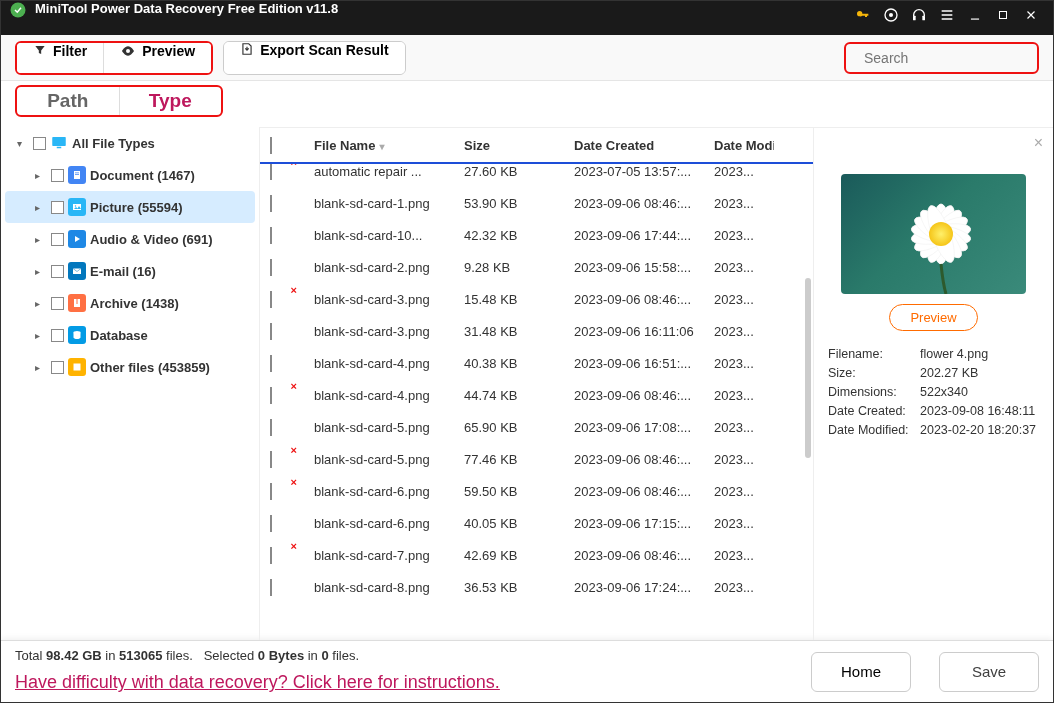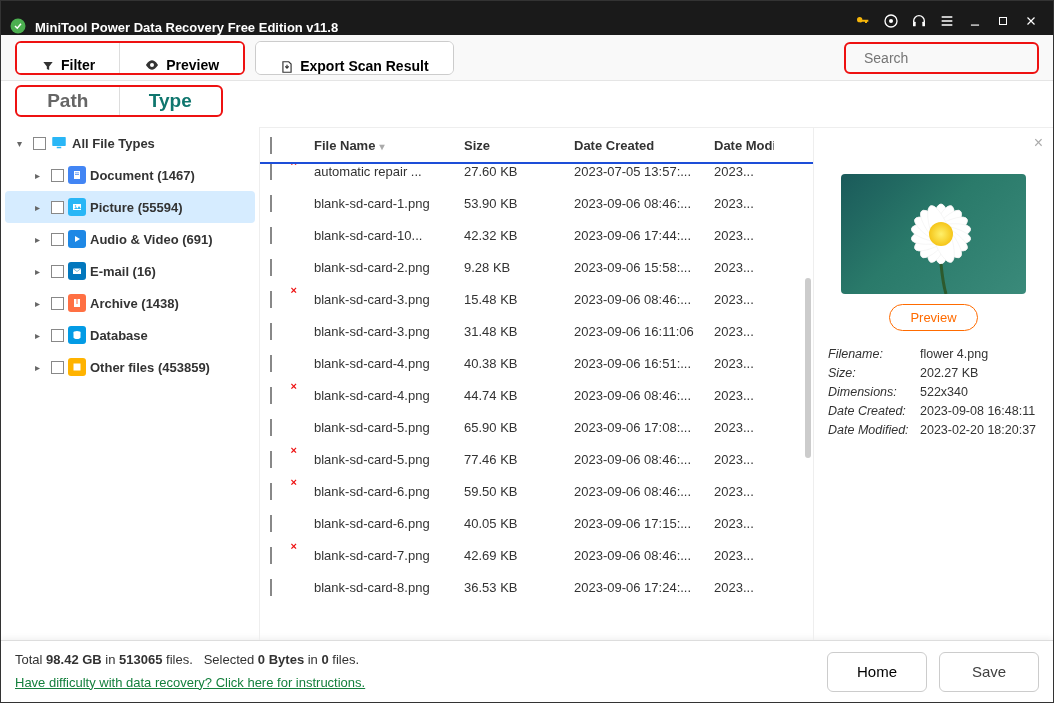--- a/index.html
+++ b/index.html
@@ -1,36 +1,36 @@
 <!DOCTYPE html>
 <html><head>
 <meta charset="utf-8">
 <style>
 * { box-sizing: border-box; margin: 0; padding: 0; }
 body { font-family: -apple-system, Segoe UI, Arial, sans-serif; font-size: 13px; background: #fff; color: #333; width: 1054px; height: 703px; overflow: hidden; border: 1px solid #333; display: flex; flex-direction: column; }
-.titlebar { background: #1a1a1a; color: #fff; height: 34px; display: flex; align-items: flex-end; padding: 0 8px; }
+.titlebar { background: #1a1a1a; color: #fff; height: 34px; display: flex; align-items: flex-start; padding: 0 8px; }
 .titlebar .logo { width: 18px; height: 18px; margin-right: 8px; }
 .titlebar .title { flex: 1; font-size: 13px; font-weight: bold; }
 .titlebar .ctrl { width: 28px; height: 28px; display: flex; align-items: center; justify-content: center; cursor: pointer; }
 .titlebar svg { fill: #fff; }
 .titlebar .key svg { fill: #f5b50a; }
 .toolbar { background: #f9f9f9; height: 46px; border-bottom: 1px solid #e5e5e5; display: flex; align-items: center; padding: 0 14px; gap: 10px; }
 .btn-group { display: flex; border: 2px solid #e11; border-radius: 6px; overflow: hidden; height: 34px; }
 .btn-group.normal { border: 1px solid #ccc; }
-.tb-btn { display: flex; align-items: flex-end; gap: 6px; padding: 0 24px; font-size: 14px; font-weight: 600; cursor: pointer; background: #fff; border: none; }
+.tb-btn { display: flex; align-items: flex-start; gap: 6px; padding: 0 16px; font-size: 14px; font-weight: 600; cursor: pointer; background: #fff; border: none; }
 .btn-group .tb-btn + .tb-btn { border-left: 1px solid #ddd; }
 .tb-btn svg { fill: #333; }
 .spacer { flex: 1; }
 .searchbox { width: 195px; height: 32px; border: 2px solid #e11; border-radius: 6px; display: flex; align-items: center; padding: 0 10px; gap: 8px; }
 .searchbox input { border: none; outline: none; flex: 1; font-size: 14px; color: #888; background: transparent; }
 .tabs-wrap { padding: 4px 14px 0 14px; }
 .tabs { display: flex; border: 2px solid #e11; border-radius: 6px; width: 208px; height: 32px; }
 .tab { flex: 1; display: flex; align-items: center; justify-content: center; font-weight: bold; font-size: 19px; cursor: pointer; }
 .tab.inactive { color: #666; }
-.tab.active { color: #0f766e; }
+.tab.active { color: #be185d; }
 .tab + .tab { border-left: 1px solid #ddd; }
 .main { flex: 1; display: flex; min-height: 0; }
 .sidebar { width: 258px; padding: 10px 4px; overflow-y: auto; }
 .tree-row { display: flex; align-items: center; height: 32px; padding-left: 12px; gap: 4px; cursor: pointer; }
 .tree-row.child { padding-left: 30px; }
 .tree-row.selected { background: #d6ecff; border-radius: 4px; }
 .expander { width: 12px; font-size: 10px; color: #666; }
 .cb { width: 13px; height: 13px; border: 1px solid #888; background: #fff; }
 .ficon { width: 18px; height: 18px; border-radius: 3px; display: flex; align-items: center; justify-content: center; }
 .ficon svg { width: 12px; height: 12px; fill: #fff; }
@@ -45,25 +45,25 @@
 .col-size { width: 110px; }
 .col-date { width: 140px; white-space: nowrap; overflow: hidden; text-overflow: ellipsis; }
 .col-mod { width: 60px; white-space: nowrap; overflow: hidden; }
 .img-ic { width: 16px; height: 14px; background: #4db6e2; border-radius: 2px; position: relative; }
 .img-ic.del::after { content: "×"; position: absolute; right: -3px; bottom: -4px; color: #e11; font-weight: bold; font-size: 11px; }
 .preview { width: 240px; padding: 12px 14px; position: relative; margin-top: 10px; border-top: 1px solid #eee; border-left: 1px solid #eee; }
 .preview .close { position: absolute; top: 6px; right: 10px; color: #aaa; cursor: pointer; font-size: 16px; }
 .pv-img { width: 185px; height: 120px; margin: 34px auto 10px; border-radius: 4px; display: block; background: linear-gradient(135deg, #1a5a5a 0%, #2a7a6a 45%, #3a8a7a 100%); position: relative; overflow: hidden; }
 .pv-btn { display: block; margin: 6px auto 16px; border: 1px solid #ff6b00; color: #ff6b00; background: #fff; border-radius: 14px; padding: 5px 20px; font-size: 13px; cursor: pointer; }
 .meta-row { display: flex; font-size: 12.5px; margin: 5px 0; }
-.meta-row .k { width: 92px; color: #333; font-style: italic; }
+.meta-row .k { width: 92px; color: #333; }
 .meta-row .v { color: #333; }
-.statusbar { height: 62px; border-top: 1px solid #ddd; display: flex; align-items: center; padding: 0 14px; gap: 12px; background: #fff; box-shadow: 0 -2px 6px rgba(0,0,0,0.06); }
+.statusbar { height: 62px; border-top: 1px solid #ddd; display: flex; align-items: center; padding: 0 14px; gap: 28px; background: #fff; box-shadow: 0 -2px 6px rgba(0,0,0,0.06); }
 .status-text { flex: 1; font-size: 13px; line-height: 1.7; }
-.status-link { color: #15803d; text-decoration: underline; cursor: pointer; font-size: 13px; }
+.status-link { color: #be185d; text-decoration: underline; cursor: pointer; font-size: 18px; }
 .bigbtn { width: 100px; height: 40px; border: 1px solid #ccc; border-radius: 6px; background: #fff; font-size: 15px; font-weight: normal; cursor: pointer; }
 .bigbtn.disabled { color: #404040; }
 .sort-ind { color: #aaa; font-size: 10px; margin-left: 4px; }
 .scrollbar-stub { position: absolute; right: 2px; top: 150px; width: 6px; height: 180px; background: #ccc; border-radius: 3px; }
 .filelist { position: relative; }
 </style>
 </head>
 <body>
 
 <div class="titlebar">

